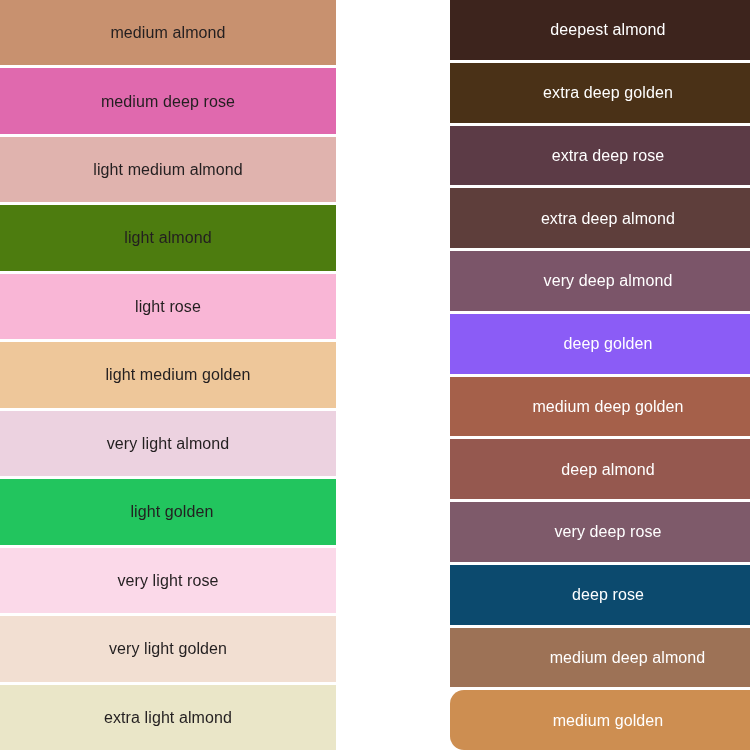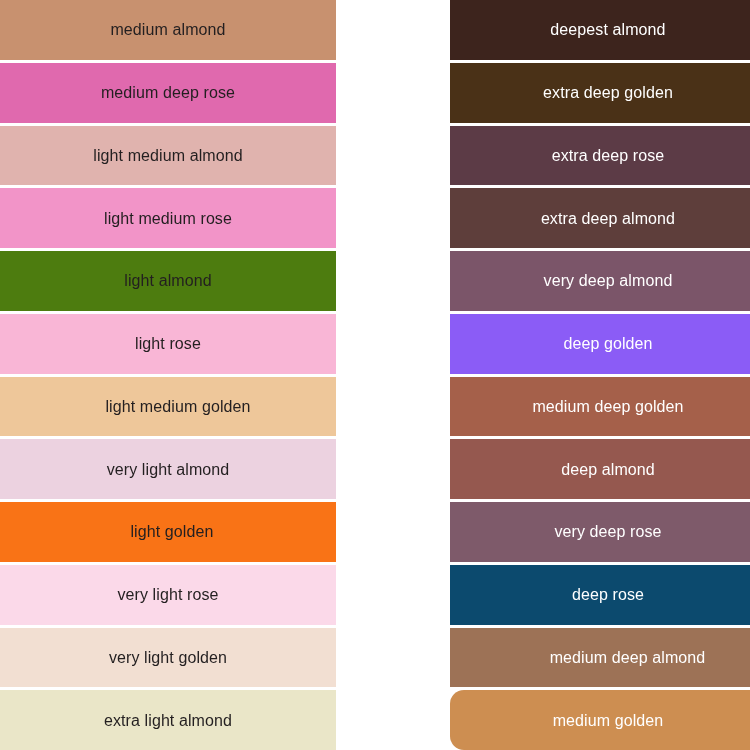--- a/index.html
+++ b/index.html
@@ -69,36 +69,33 @@
   <div class="swatch-column left" id="col-left">
       <div class="swatch light" style="background: rgb(200, 145, 111);">
         <span class="swatch-label">medium almond</span>
       </div>
       <div class="swatch light" style="background: rgb(224, 105, 174);">
         <span class="swatch-label">medium deep rose</span>
       </div>
       <div class="swatch light" style="background: rgb(224, 179, 174);">
         <span class="swatch-label">light medium almond</span>
       </div>
-      <div class="swatch light" style="background: rgb(242, 148, 200);">
-        <span class="swatch-label">light medium rose</span>
-      </div>
       <div class="swatch light" style="background: #4d7c0f;">
         <span class="swatch-label">light almond</span>
       </div>
       <div class="swatch light" style="background: rgb(249, 182, 214);">
         <span class="swatch-label">light rose</span>
       </div>
       <div class="swatch light" style="background: rgb(238, 199, 154); padding-left: 20px;">
         <span class="swatch-label">light medium golden</span>
       </div>
       <div class="swatch light" style="background: rgb(236, 210, 224);">
         <span class="swatch-label">very light almond</span>
       </div>
-      <div class="swatch light" style="background: #f97316; padding-left: 8px;">
+      <div class="swatch light" style="background: #22c55e; padding-left: 8px;">
         <span class="swatch-label">light golden</span>
       </div>
       <div class="swatch light" style="background: rgb(251, 217, 233);">
         <span class="swatch-label">very light rose</span>
       </div>
       <div class="swatch light" style="background: rgb(242, 223, 210);">
         <span class="swatch-label">very light golden</span>
       </div>
       <div class="swatch light" style="background: rgb(234, 230, 200);">
         <span class="swatch-label">extra light almond</span>

